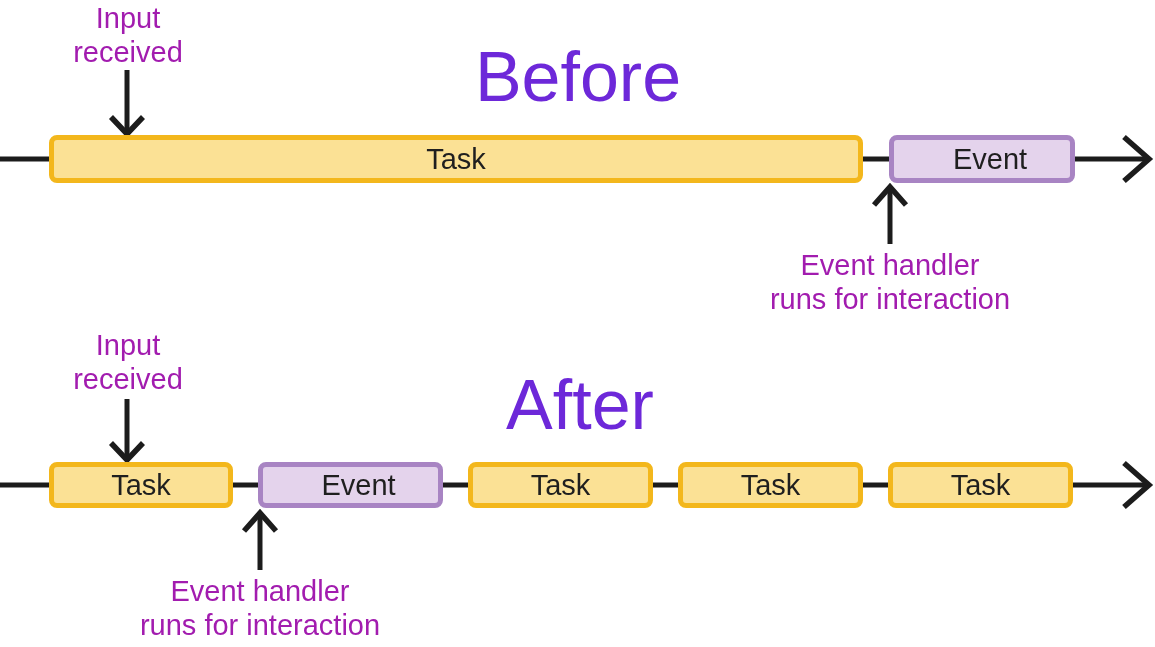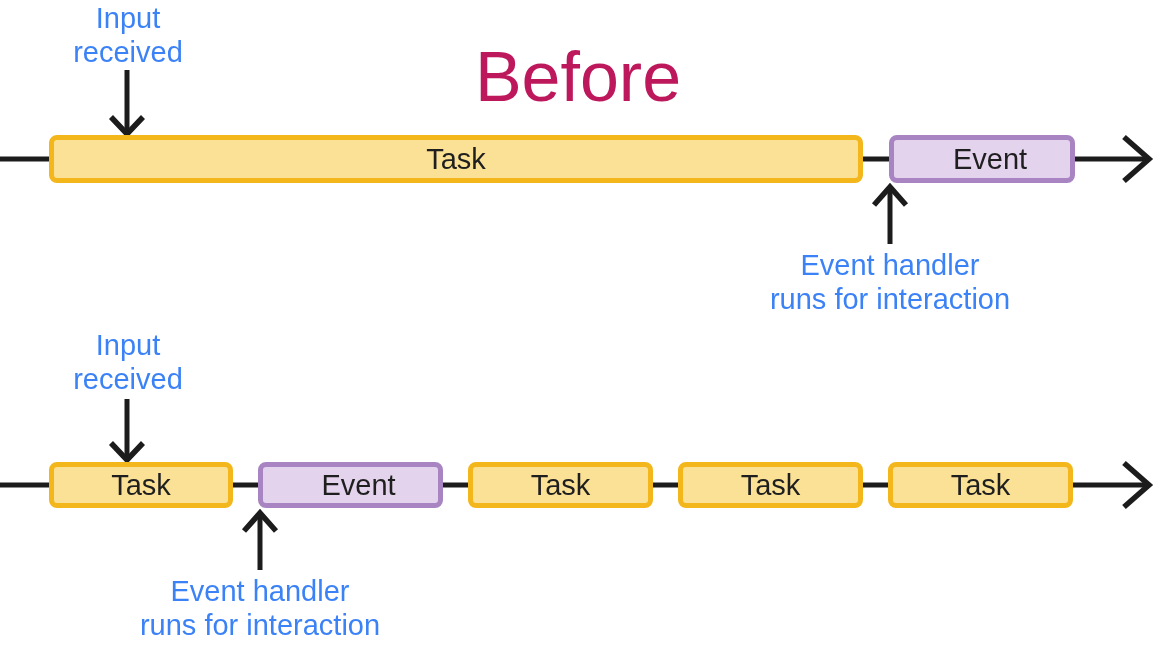--- a/index.html
+++ b/index.html
@@ -30,21 +30,21 @@
     stroke-linecap: butt;
   }
   .stroke.head { stroke-width: 5.5; }
   .title {
     position: absolute;
     transform: translateX(-50%);
     font-size: 70px;
     line-height: 1;
     white-space: nowrap;
     z-index: 2;
-    color: #be185d;
+    color: #6d28d9;
   }
   .box {
     position: absolute;
     box-sizing: border-box;
     display: flex;
     align-items: center;
     justify-content: center;
     font-size: 29px;
     border-radius: 8px;
     z-index: 2;
@@ -60,21 +60,21 @@
     padding-left: 16px;
   }
   .annotation {
     position: absolute;
     transform: translateX(-50%);
     font-size: 29px;
     line-height: 34px;
     text-align: center;
     white-space: nowrap;
     z-index: 2;
-    color: #3b82f6;
+    color: #a21caf;
   }
 </style>
 </head>
 <body>
 
 <div class="canvas">
 
   <svg class="arrow-layer" viewBox="0 0 1155 647" aria-hidden="true">
 
     <path class="stroke" d="M0 159 H52"></path>
@@ -116,20 +116,21 @@
 
   <div class="box event" style="left:889px; top:135px; width:186px; height:48px;">
     <span>Event</span>
   </div>
 
   <div class="annotation" style="left:890px; top:248px;">
     <div>Event handler</div>
     <div>runs for interaction</div>
   </div>
 
+  <div class="title" style="left:580px; top:370px;">After</div>
 
   <div class="annotation" style="left:128px; top:328px;">
     <div>Input</div>
     <div>received</div>
   </div>
 
   <div class="box task" style="left:49px; top:462px; width:184px; height:46px;">
     <span>Task</span>
   </div>
 

